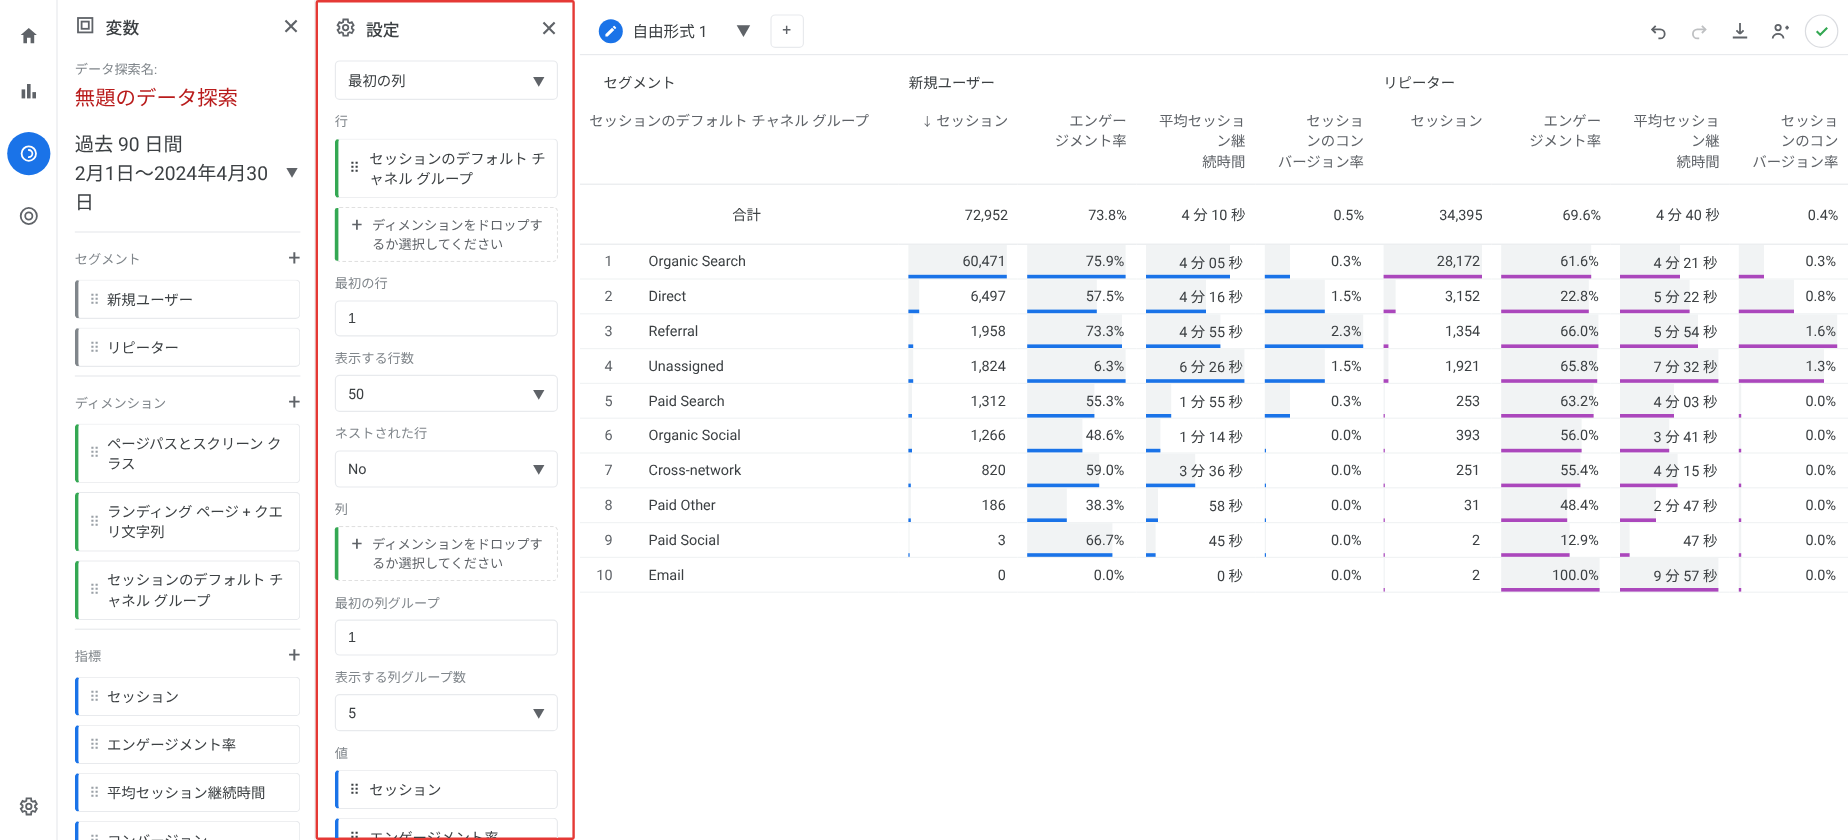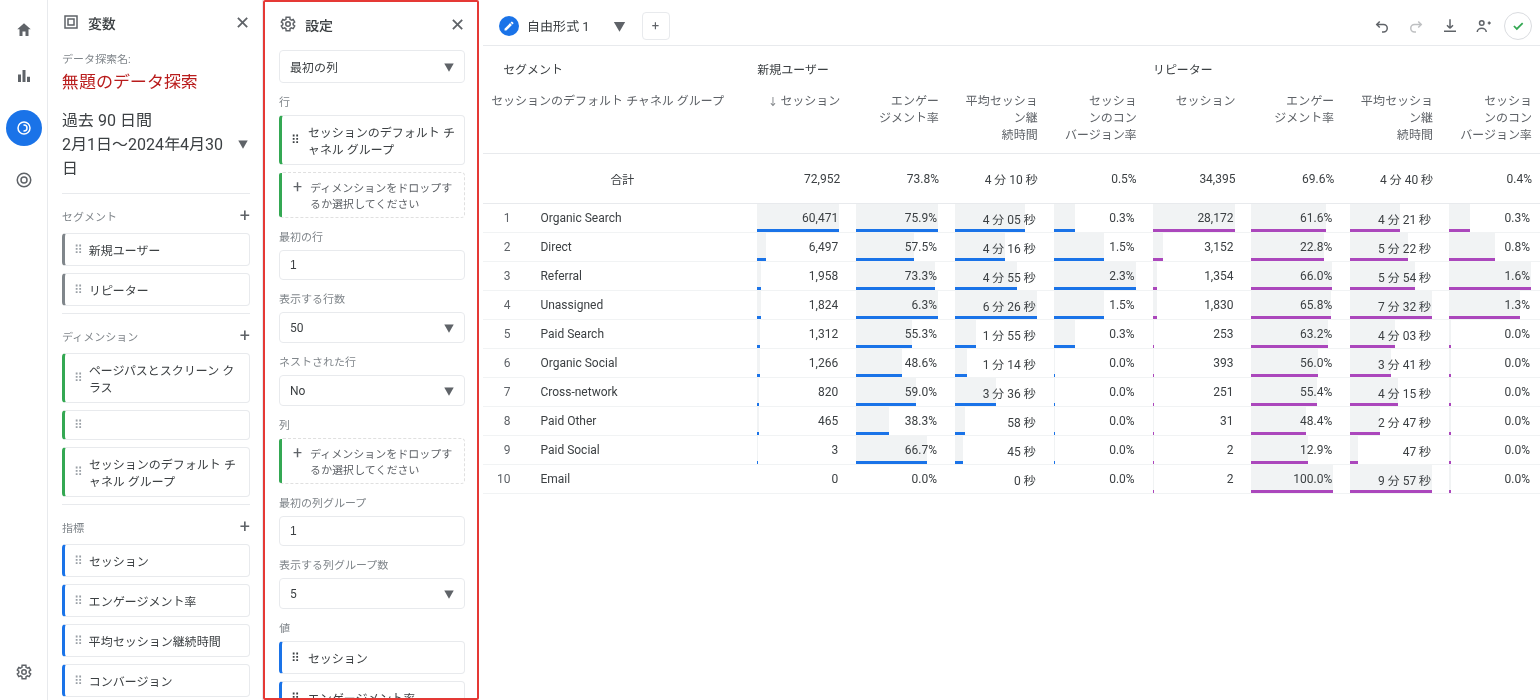--- a/index.html
+++ b/index.html
@@ -163,20 +163,21 @@
         <span>ディメンション</span>
         <span class="plus-icon">+</span>
       </div>
       <div id="dim-chips">
           <div class="chip dim">
             <span class="grip">⠿</span>
             <span>ページパスとスクリーン クラス</span>
           </div>
           <div class="chip dim">
             <span class="grip">⠿</span>
+            <span>ランディング ページ + クエリ文字列</span>
           </div>
           <div class="chip dim">
             <span class="grip">⠿</span>
             <span>セッションのデフォルト チャネル グループ</span>
           </div>
         </div>
 
       <div class="section-label">
         <span>指標</span>
         <span class="plus-icon">+</span>
@@ -571,21 +572,21 @@
                 <div class="cellwrap">
                   <div class="bar-bg" style="width: 60%;"></div>
                   <div class="bar blue" style="width: 60%;"></div>
                   <div class="cell">1.5%</div>
                 </div>
               </td>
               <td>
                 <div class="cellwrap">
                   <div class="bar-bg" style="width: 5%;"></div>
                   <div class="bar purple" style="width: 5%;"></div>
-                  <div class="cell">1,830</div>
+                  <div class="cell">1,921</div>
                 </div>
               </td>
               <td>
                 <div class="cellwrap">
                   <div class="bar-bg" style="width: 96%;"></div>
                   <div class="bar purple" style="width: 96%;"></div>
                   <div class="cell">65.8%</div>
                 </div>
               </td>
               <td>
@@ -783,21 +784,21 @@
                 </div>
               </td>
             </tr>
             <tr>
               <td class="idx-col">8</td>
               <td class="dim-col">Paid Other</td>
               <td>
                 <div class="cellwrap">
                   <div class="bar-bg" style="width: 2%;"></div>
                   <div class="bar blue" style="width: 2%;"></div>
-                  <div class="cell">465</div>
+                  <div class="cell">186</div>
                 </div>
               </td>
               <td>
                 <div class="cellwrap">
                   <div class="bar-bg" style="width: 40%;"></div>
                   <div class="bar blue" style="width: 40%;"></div>
                   <div class="cell">38.3%</div>
                 </div>
               </td>
               <td>

